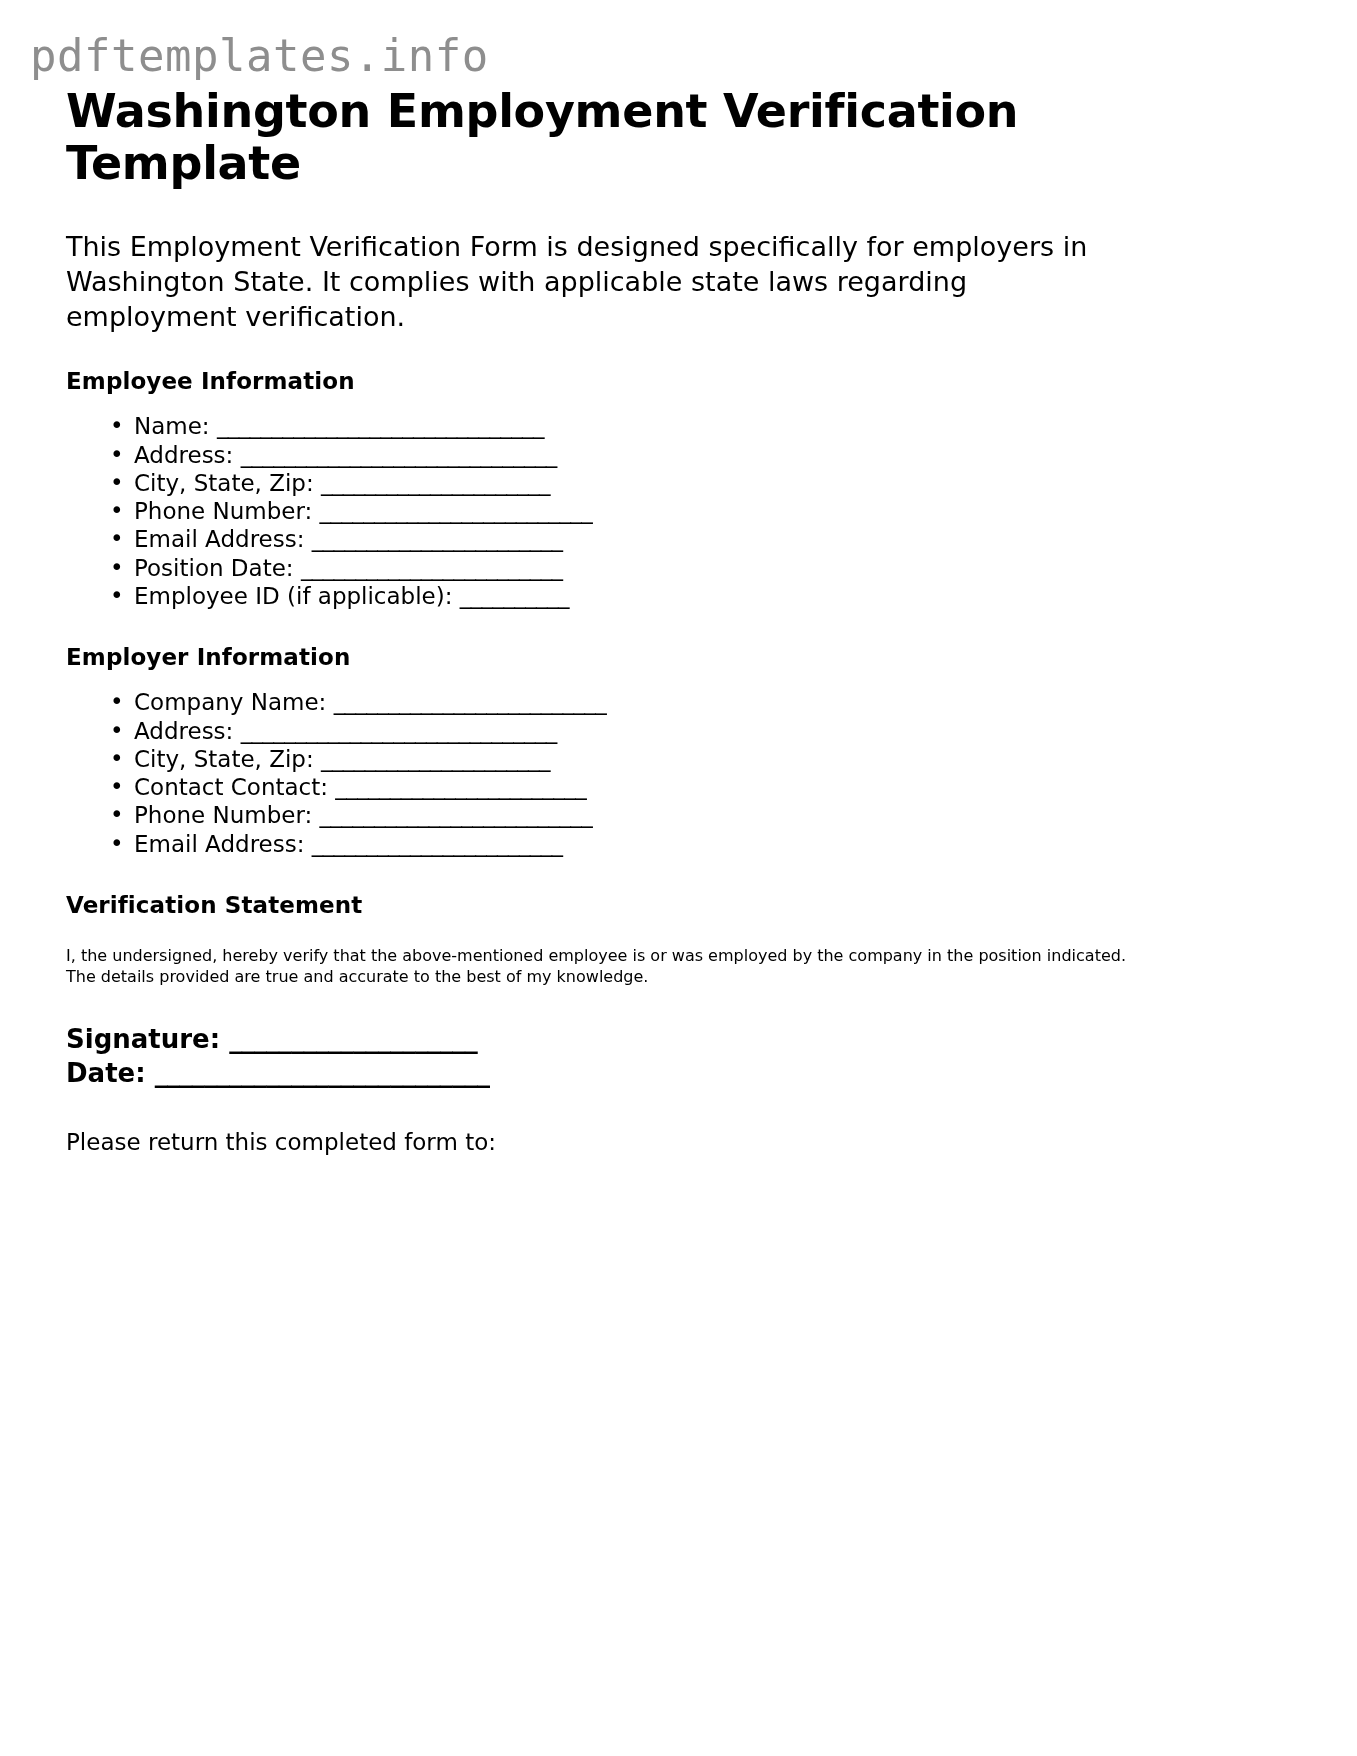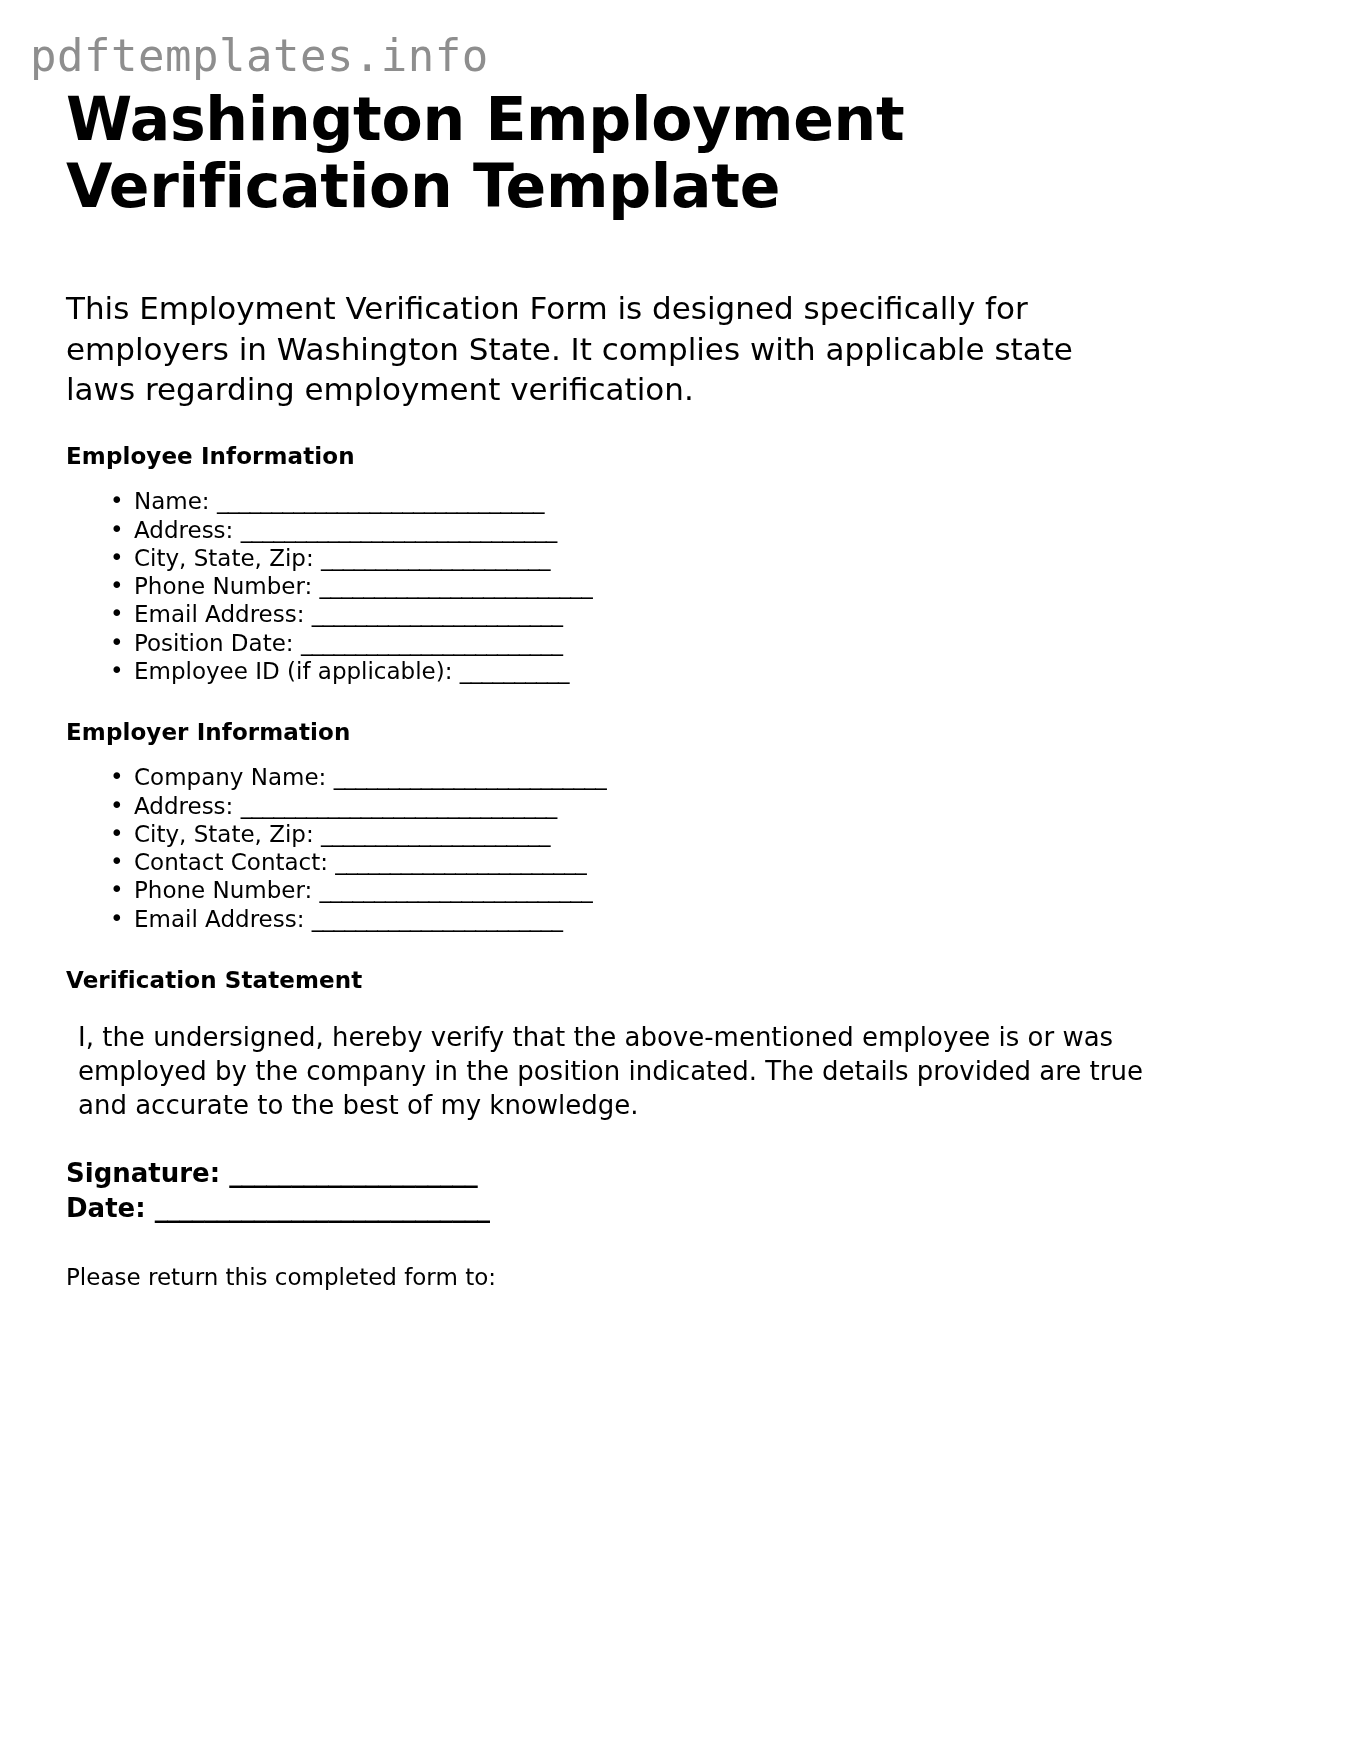--- a/index.html
+++ b/index.html
@@ -35,32 +35,32 @@
     white-space: nowrap;
     line-height: 1;
   }
   .content {
     position: absolute;
     top: 86px;
     left: 66px;
     width: 1080px;
   }
   h1.doc-title {
-    font-size: 60px;
+    font-size: 46px;
     font-weight: bold;
     line-height: 1.12;
     margin: 0 0 0 0;
     letter-spacing: -0.3px;
     color: #000000;
     width: 1010px;
   }
   p.intro {
-    font-size: 31px;
+    font-size: 27px;
     line-height: 1.30;
-    margin: 68px 0 0 0;
+    margin: 40px 0 0 0;
     width: 1055px;
     color: #000;
   }
   h2.section {
     font-size: 23px;
     font-weight: bold;
     margin: 34px 0 0 0;
     letter-spacing: 0.1px;
   }
   ul.fields {
@@ -81,23 +81,23 @@
     top: -1px;
     font-size: 23px;
     line-height: 1.23;
   }
   .blank {
     font-family: "DejaVu Sans", sans-serif;
     letter-spacing: -0.6px;
     text-align: right;
   }
   p.statement {
-    font-size: 26px;
+    font-size: 16px;
     line-height: 1.30;
-    margin: 28px 0 0 12px;
+    margin: 28px 0 0 0;
     width: 1075px;
   }
   .sigblock {
     margin-top: 34px;
     font-size: 26px;
     line-height: 1.32;
     font-weight: bold;
     white-space: nowrap;
   }
   .sigblock .blank {

